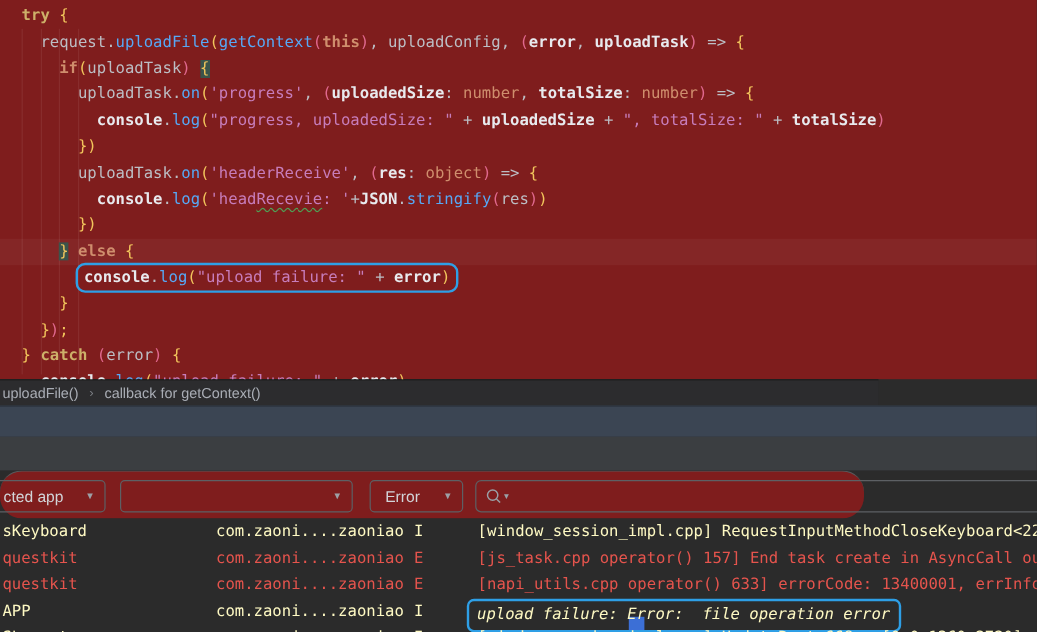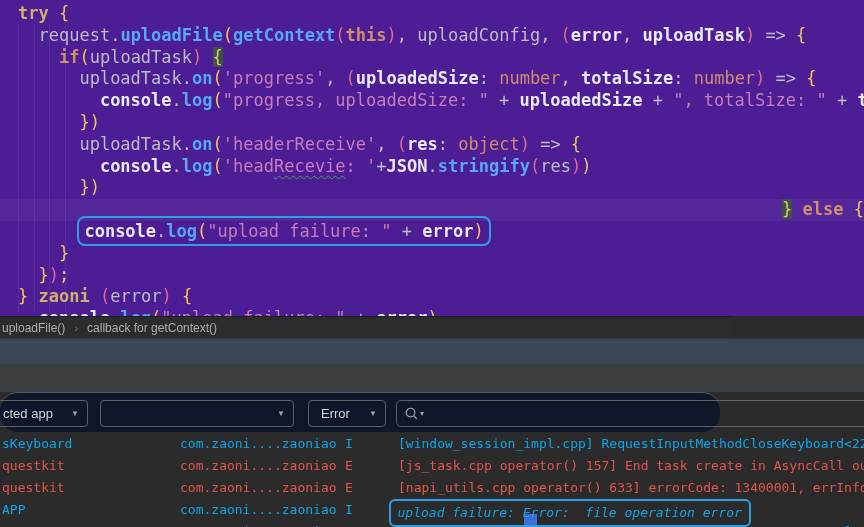--- a/index.html
+++ b/index.html
@@ -1,32 +1,32 @@
 <!DOCTYPE html>
 <html><head>
 <meta charset="utf-8">
 <style>
   * { margin:0; padding:0; box-sizing:border-box; }
   html,body { width:864px; height:527px; overflow:hidden; background:#2b2b2b;
               font-family:"Liberation Sans", sans-serif; }
 
   
   #editor { position:absolute; left:0; top:0; width:864px; height:316px;
-            background:#4c1d95; overflow:hidden;
-            font-family:"DejaVu Sans Mono", monospace; font-size:17px; }
+            background:#7f1d1d; overflow:hidden;
+            font-family:"DejaVu Sans Mono", monospace; font-size:13px; }
   #editor .lines { position:relative; padding:3px 0 0 18px; z-index:1; }
   .code-line { height:21.8px; line-height:21.8px; white-space:pre; }
-  .code-line.current { background:rgba(255,255,255,0.045); margin-left:-18px; padding-left:18px;text-align:right; }
+  .code-line.current { background:rgba(255,255,255,0.045); margin-left:-18px; padding-left:18px; }
   .guide { position:absolute; top:24px; bottom:4px; width:1px;
            background:rgba(255,255,255,0.07); z-index:0; }
   .tok-pl { color:#bcbec4; }
   .tok-pb { color:#e8eaee; font-weight:bold; }
   .tok-kw { color:#cf8e6d; font-weight:bold; }
   .tok-kw2{ color:#cdb069; font-weight:bold; }
-  .tok-fn { color:#57a8f5;font-weight:bold; }
+  .tok-fn { color:#57a8f5; }
   .tok-str{ color:#c77dbb; }
   .tok-ty { color:#cf8e6d; }
   .tok-y  { color:#f2c55c; }
   .tok-pk { color:#e0688e; }
   .brace-hl { background:#3b544b; }
   .squiggle { text-decoration:underline; text-decoration-style:wavy;
               text-decoration-color:#4da154; text-decoration-thickness:1px;
               text-underline-offset:3px; }
   .hlbox { border:2.5px solid #2e9fe6; border-radius:8px; padding:3px 5px; margin-left:-2px; }
 
@@ -36,21 +36,21 @@
                 display:flex; align-items:center; gap:9px; padding-left:2px;
                 font-size:12px; color:#a9adb5; }
   #breadcrumb .sep { color:#7b7e83; font-size:11px; }
 
   
   #blueband { position:absolute; left:0; top:338px; width:864px; height:26px;
               background:#3b4553; border-top:1px solid #2d3540; }
   #panelheader { position:absolute; left:0; top:364px; width:864px; height:28px;
                  background:#3b3e41; }
   #toolbar { position:absolute; left:0; top:392px; width:720px; height:40px;
-             background:#0f172a; border-top:1px solid #57595b;border-radius:18px; }
+             background:#7f1d1d; border-top:1px solid #57595b;border-radius:18px; }
 
   
   .dd { position:absolute; top:7px; height:27px; border:1px solid #5d6064;
         border-radius:4px; display:flex; align-items:center;
         font-size:13px; color:#d2d4d8; }
   .dd .chev { margin-left:auto; margin-right:8px; font-size:8px; color:#9da0a6; }
   #dd-app   { left:-40px; width:128px; padding-left:42px; }
   #dd-proc  { left:100px; width:194px; padding-left:12px; }
   #dd-level { left:308px; width:78px;  padding-left:12px; }
   #searchbox { position:absolute; left:396px; top:7px; width:478px; height:27px;
@@ -62,21 +62,21 @@
 
   
   #log { position:absolute; left:0; top:432px; width:864px; height:95px;
          background:#2b2b2b; overflow:hidden;
          font-family:"DejaVu Sans Mono", monospace; font-size:13px; }
   #log .rows { position:relative; padding-top:1px; z-index:1; }
   .log-row { position:relative; height:22px; line-height:22px; white-space:pre; }
   .log-row span { position:absolute; top:0; }
   .cell-tag { left:2px; }   .cell-pkg { left:180px;text-align:right; }
   .cell-lvl { left:345px; } .cell-msg { left:398px; }
-  .log-gray { color:#0ea5e9; } .log-red { color:#e5544d; }
+  .log-gray { color:#fef9c3; } .log-red { color:#e5544d; }
   .logbox { border:2.5px solid #2e9fe6; border-radius:6px; padding:1px 7px; margin-left:-9.5px;font-style:italic; }
   #bluemark { position:absolute; left:524px; top:82px; width:13px; height:11px;
               background:#3c6fd6; z-index:0; }
 </style>
 </head>
 <body>
 
 <div id="editor">
   <div class="guide" style="left:18px"></div>
   <div class="guide" style="left:34px"></div>
@@ -89,21 +89,21 @@
       <div class="code-line"><span class="tok-pl">      </span><span class="tok-pl">uploadTask</span><span class="tok-pl">.</span><span class="tok-fn">on</span><span class="tok-y">(</span><span class="tok-str">'progress'</span><span class="tok-pl">, </span><span class="tok-pk">(</span><span class="tok-pb">uploadedSize</span><span class="tok-pl">: </span><span class="tok-ty">number</span><span class="tok-pl">, </span><span class="tok-pb">totalSize</span><span class="tok-pl">: </span><span class="tok-ty">number</span><span class="tok-pk">)</span><span class="tok-pl"> =&gt; </span><span class="tok-y">{</span></div>
       <div class="code-line"><span class="tok-pl">        </span><span class="tok-pb">console</span><span class="tok-pl">.</span><span class="tok-fn">log</span><span class="tok-y">(</span><span class="tok-str">"progress, uploadedSize: "</span><span class="tok-pl"> + </span><span class="tok-pb">uploadedSize</span><span class="tok-pl"> + </span><span class="tok-str">", totalSize: "</span><span class="tok-pl"> + </span><span class="tok-pb">totalSize</span><span class="tok-pk">)</span></div>
       <div class="code-line"><span class="tok-pl">      </span><span class="tok-y">}</span><span class="tok-y">)</span></div>
       <div class="code-line"><span class="tok-pl">      </span><span class="tok-pl">uploadTask</span><span class="tok-pl">.</span><span class="tok-fn">on</span><span class="tok-y">(</span><span class="tok-str">'headerReceive'</span><span class="tok-pl">, </span><span class="tok-pk">(</span><span class="tok-pb">res</span><span class="tok-pl">: </span><span class="tok-ty">object</span><span class="tok-pk">)</span><span class="tok-pl"> =&gt; </span><span class="tok-y">{</span></div>
       <div class="code-line"><span class="tok-pl">        </span><span class="tok-pb">console</span><span class="tok-pl">.</span><span class="tok-fn">log</span><span class="tok-y">(</span><span class="tok-str">'head</span><span class="tok-str squiggle">Recevie</span><span class="tok-str">: '</span><span class="tok-pl">+</span><span class="tok-pb">JSON</span><span class="tok-pl">.</span><span class="tok-fn">stringify</span><span class="tok-pk">(</span><span class="tok-pl">res</span><span class="tok-pk">)</span><span class="tok-y">)</span></div>
       <div class="code-line"><span class="tok-pl">      </span><span class="tok-y">}</span><span class="tok-y">)</span></div>
       <div class="code-line current"><span class="tok-pl">    </span><span class="tok-y brace-hl">}</span><span class="tok-pl"> </span><span class="tok-kw">else</span><span class="tok-pl"> </span><span class="tok-y">{</span></div>
       <div class="code-line"><span class="tok-pl">      </span><span class="hlbox"><span class="tok-pb">console</span><span class="tok-pl">.</span><span class="tok-fn">log</span><span class="tok-y">(</span><span class="tok-str">"upload failure: "</span><span class="tok-pl"> + </span><span class="tok-pb">error</span><span class="tok-y">)</span></span></div>
       <div class="code-line"><span class="tok-pl">    </span><span class="tok-y">}</span></div>
       <div class="code-line"><span class="tok-pl">  </span><span class="tok-y">}</span><span class="tok-pk">)</span><span class="tok-y">;</span></div>
-      <div class="code-line"><span class="tok-pl"></span><span class="tok-y">}</span><span class="tok-pl"> </span><span class="tok-kw2">zaoni</span><span class="tok-pl"> </span><span class="tok-pk">(</span><span class="tok-pl">error</span><span class="tok-pk">)</span><span class="tok-pl"> </span><span class="tok-y">{</span></div>
+      <div class="code-line"><span class="tok-pl"></span><span class="tok-y">}</span><span class="tok-pl"> </span><span class="tok-kw2">catch</span><span class="tok-pl"> </span><span class="tok-pk">(</span><span class="tok-pl">error</span><span class="tok-pk">)</span><span class="tok-pl"> </span><span class="tok-y">{</span></div>
       <div class="code-line"><span class="tok-pl">  </span><span class="tok-pb">console</span><span class="tok-pl">.</span><span class="tok-fn">log</span><span class="tok-y">(</span><span class="tok-str">"upload failure: "</span><span class="tok-pl"> + </span><span class="tok-pb">error</span><span class="tok-y">)</span></div>
     </div>
 </div>
 
 <div id="breadcrumb">
   <span>uploadFile()</span>
   <span class="sep">›</span>
   <span>callback for getContext()</span>
 </div>
 

